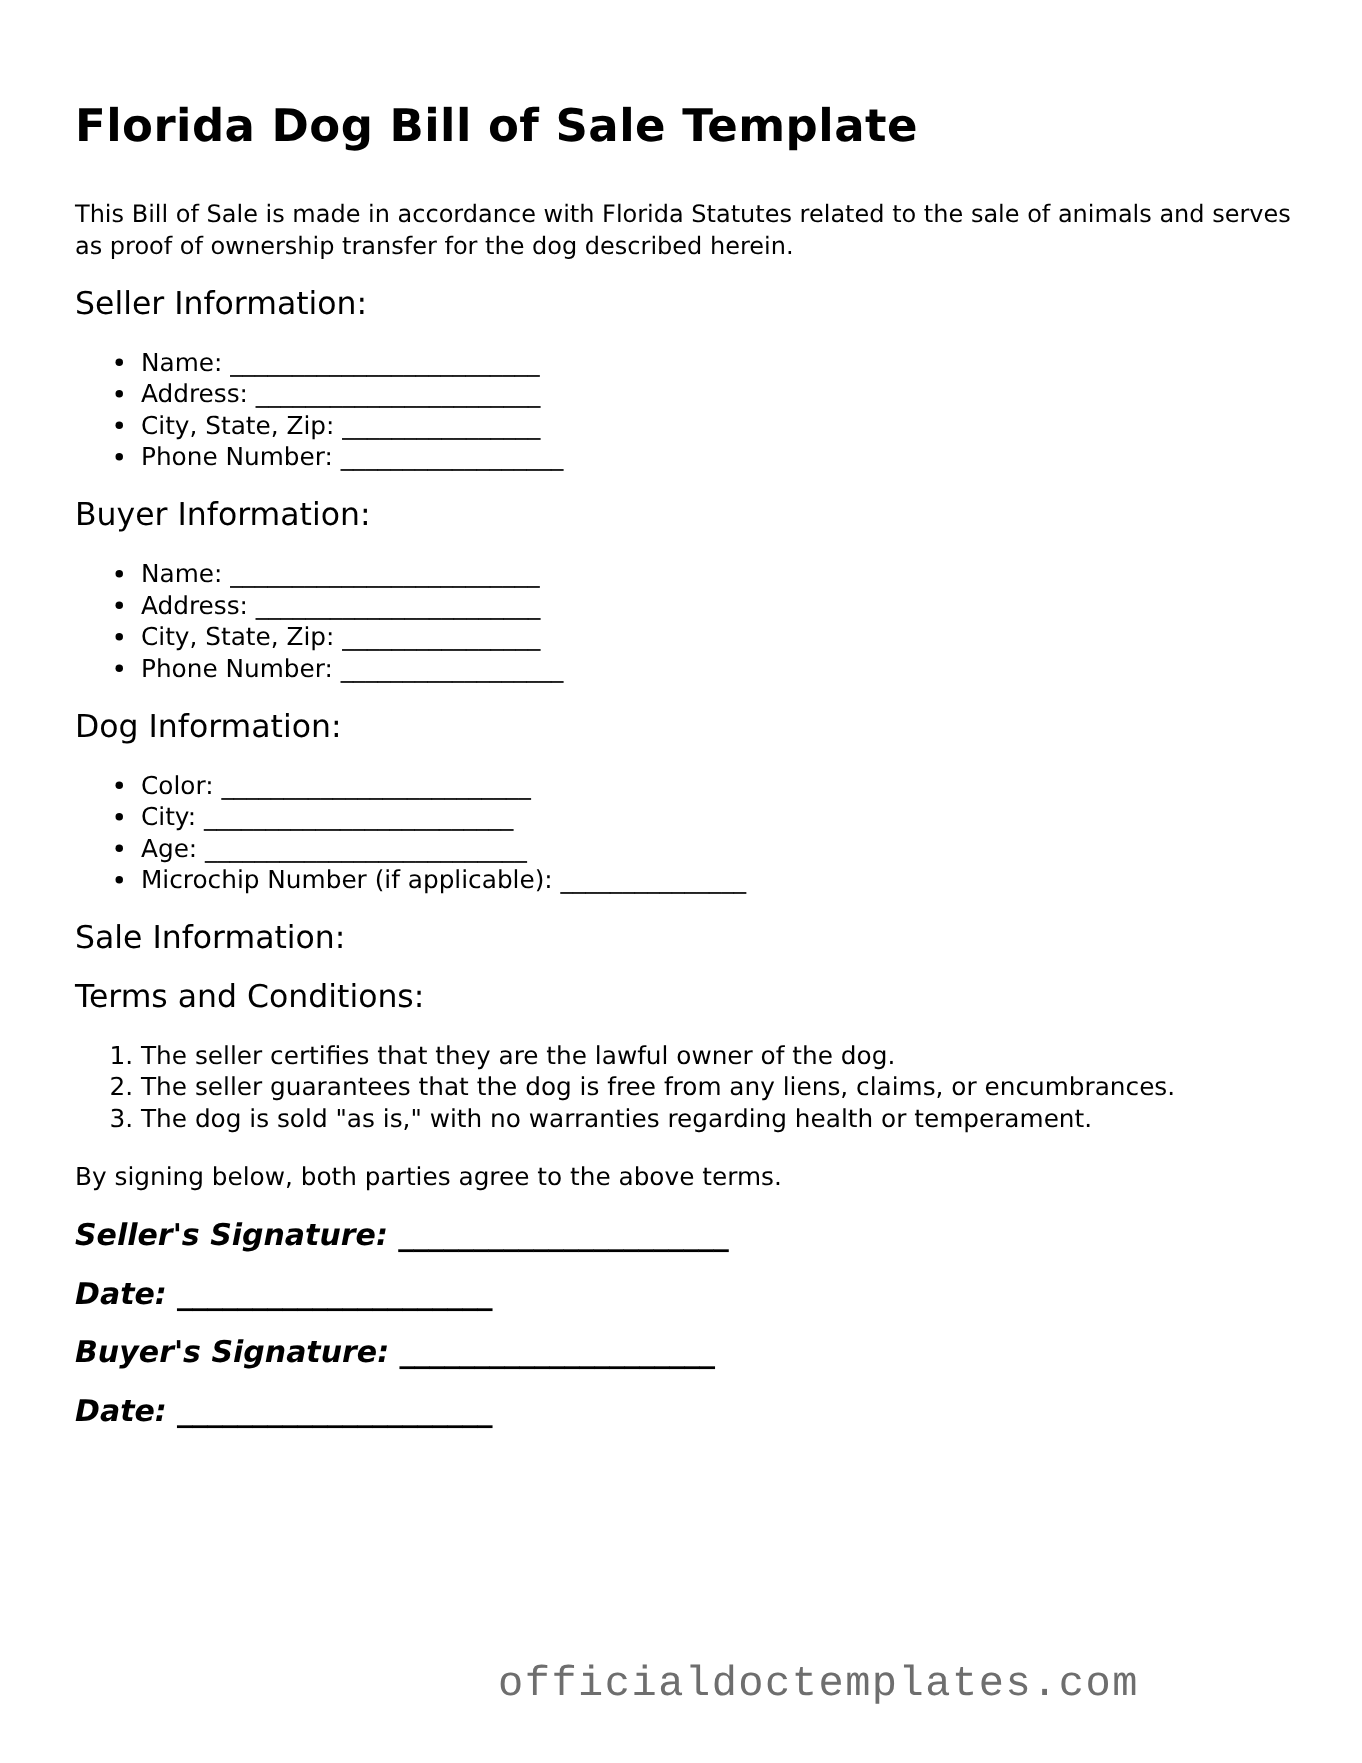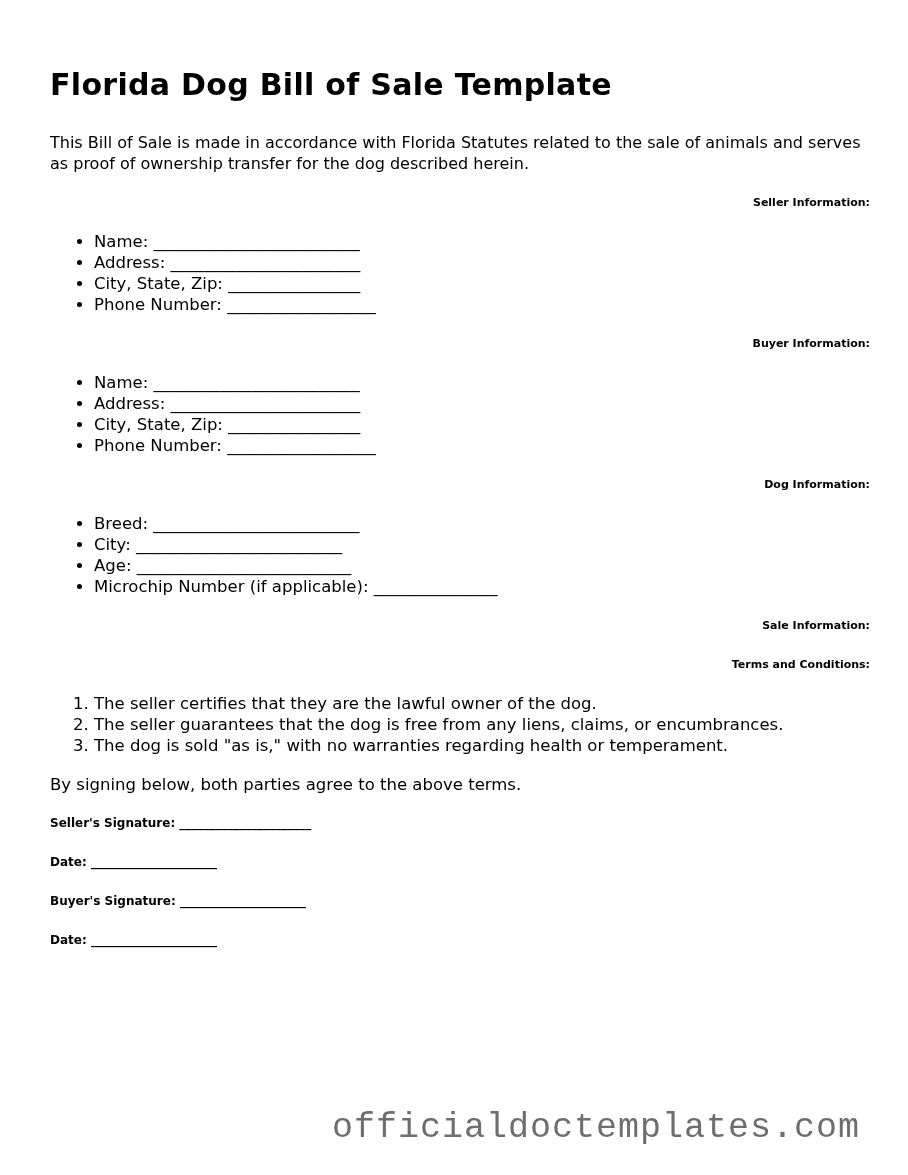--- a/index.html
+++ b/index.html
@@ -1,27 +1,27 @@
 <!DOCTYPE html>
 <html><head>
 <meta charset="utf-8">
 <style>
   html, body { margin: 0; padding: 0; background: #ffffff; }
   body { width: 908px; height: 1175px; position: relative; overflow: hidden; color: #000; }
   .page { position: absolute; left: 50px; top: 62px; width: 820px; font-family: "DejaVu Sans", sans-serif; }
   h1 { font-size: 30px; font-weight: bold; margin: 0 0 24px 0; line-height: 46px; letter-spacing: 0.3px; }
   p.intro { font-size: 16px; line-height: 21px; margin: 0 0 18px 0; }
-  h2 { font-size: 11px; font-weight: bold; margin: 0 0 18px 0; line-height: 21px; text-align: right; }
+  h2 { font-size: 21px; font-weight: normal; margin: 0 0 18px 0; line-height: 21px; }
   ul, ol { margin: 0 0 18px 0; padding-left: 44px; font-size: 16.5px; line-height: 21px; }
   ul li, ol li { margin: 0; }
   ul { list-style: disc; }
   .blank { text-decoration: none; }
   p.agree { font-size: 16.5px; line-height: 21px; margin: 0 0 18px 0; }
-  .sig { font-size: 12px; font-weight: bold; line-height: 21px; margin: 12px 0 18px 0; }
-  .watermark { position: absolute; left: 332px; top: 1108px; font-family: "Liberation Mono", "DejaVu Sans Mono", monospace; font-size: 35px; color: #6e6e6e; letter-spacing: 1px; }
+  .sig { font-size: 20px; font-weight: bold; line-height: 21px; margin: 12px 0 18px 0; font-style: italic; }
+  .watermark { position: absolute; left: 332px; top: 1108px; font-family: "Liberation Mono", "DejaVu Sans Mono", monospace; font-size: 28px; color: #6e6e6e; letter-spacing: 1px; }
 </style>
 </head>
 <body>
 
 <div class="page">
   <h1>Florida Dog Bill of Sale Template</h1>
   <p class="intro">This Bill of Sale is made in accordance with Florida Statutes related to the sale of animals and serves as proof of ownership transfer for the dog described herein.</p>
 
   <h2>Seller Information:</h2>
   <ul>
@@ -34,21 +34,21 @@
   <h2>Buyer Information:</h2>
   <ul>
     <li><span>Name: </span><span class="blank">_________________________</span></li>
     <li><span>Address: </span><span class="blank">_______________________</span></li>
     <li><span>City, State, Zip: </span><span class="blank">________________</span></li>
     <li><span>Phone Number: </span><span class="blank">__________________</span></li>
   </ul>
 
   <h2>Dog Information:</h2>
   <ul>
-    <li><span>Breed: </span><span class="blank">_________________________</span></li>
+    <li><span>Color: </span><span class="blank">_________________________</span></li>
     <li><span>City: </span><span class="blank">_________________________</span></li>
     <li><span>Age: </span><span class="blank">__________________________</span></li>
     <li><span>Microchip Number (if applicable): </span><span class="blank">_______________</span></li>
   </ul>
 
   <h2>Sale Information:</h2>
 
   <h2>Terms and Conditions:</h2>
   <ol>
     <li>The seller certifies that they are the lawful owner of the dog.</li>

